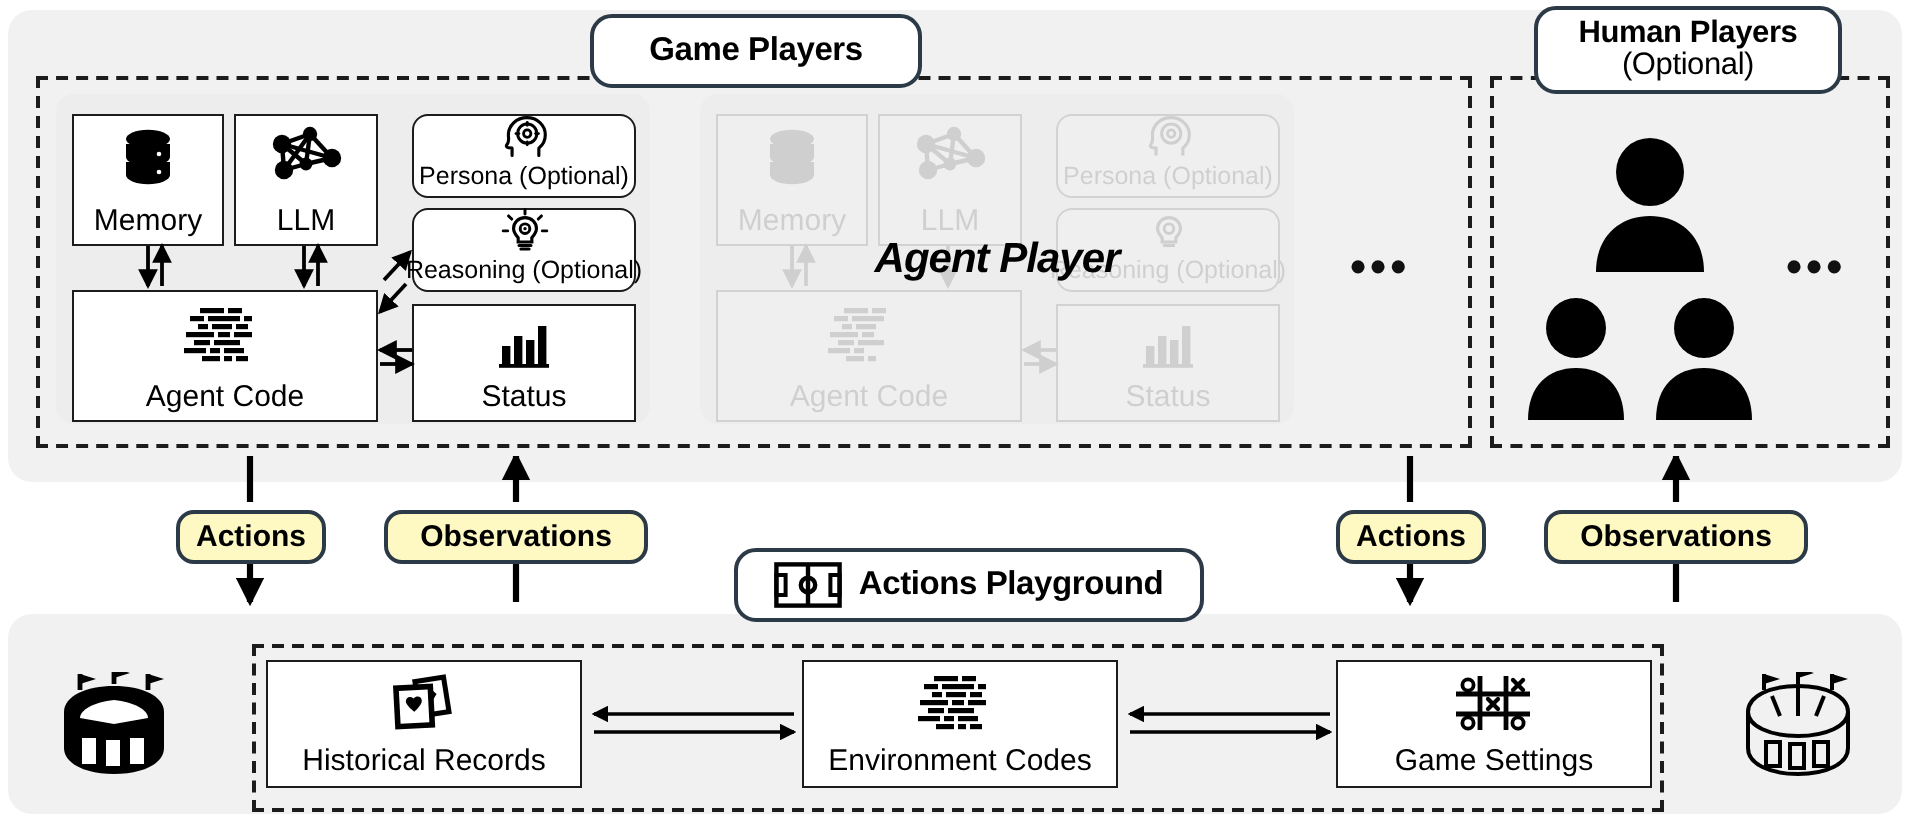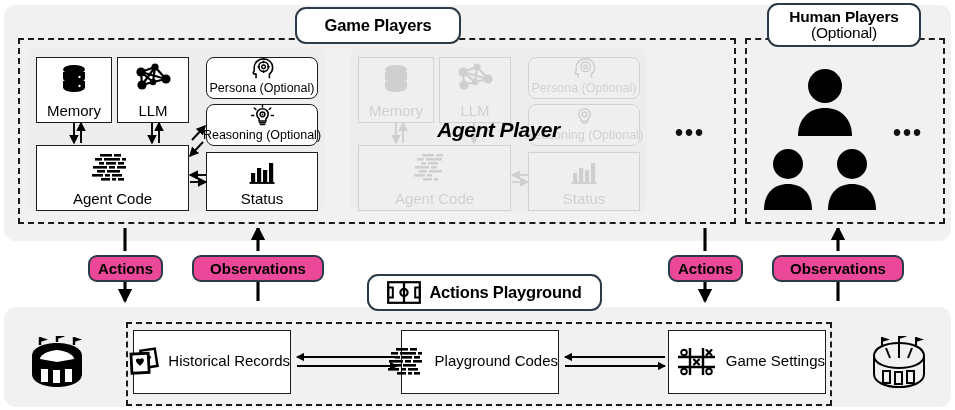--- a/index.html
+++ b/index.html
@@ -33,21 +33,21 @@
     box-sizing:border-box;
   }
   #pill-agent-players{left:295px;top:7px;width:166px;height:37px;font-size:16.5px;}
   #pill-human-players{left:767px;top:3px;width:154px;height:44px;font-size:15.5px;
     flex-direction:column;line-height:1.06;}
   #pill-human-players .sub{font-weight:normal;font-size:15.5px;text-align:center;}
   #pill-sandbox{left:367px;top:274px;width:235px;height:37px;font-size:16.5px;
     gap:8px;}
 
   .pill-small{
-    position:absolute;background:#ec4899;border:2px solid #2c3a48;border-radius:9px;
+    position:absolute;background:#fef9c3;border:2px solid #2c3a48;border-radius:9px;
     display:flex;align-items:center;justify-content:center;
     font-weight:bold;font-size:15px;box-sizing:border-box;
   }
 
   
   .agent-group{
     position:absolute;background:#ededed;border-radius:9px;
   }
   #agent-group-1{left:28px;top:47px;width:297px;height:165px;}
   #agent-group-2{left:350px;top:47px;width:297px;height:165px;}
@@ -71,21 +71,21 @@
   }
 
   .ellipsis{
     position:absolute;font-size:23px;font-weight:bold;letter-spacing:2px;
     color:#111;line-height:1;
   }
 
   
   .bbox{
     position:absolute;background:#fff;border:1.7px solid #1c1c1c;
-    display:flex;flex-direction:row;align-items:center;justify-content:flex-end;
+    display:flex;flex-direction:column;align-items:center;justify-content:flex-end;
     box-sizing:border-box;font-size:15px;
   }
   .bbox .lbl{padding-bottom:4px;white-space:nowrap;}
   .bbox .ico{flex:1;display:flex;align-items:center;justify-content:center;}
 
   svg{display:block;}
 </style>
 </head>
 <body>
 
@@ -481,21 +481,21 @@
           <rect x="20" y="18" width="13" height="2.6"></rect>
         <rect x="5" y="22" width="11" height="2.6"></rect>
           <rect x="18" y="22" width="5" height="2.6"></rect>
           <rect x="25" y="22" width="10" height="2.6"></rect>
         <rect x="14" y="26" width="9" height="2.6"></rect>
           <rect x="25" y="26" width="4" height="2.6"></rect>
           <rect x="31" y="26" width="6" height="2.6"></rect>
       </g>
     </svg>
   </div>
-  <div class="lbl">Playground Codes</div>
+  <div class="lbl">Environment Codes</div>
 </div>
 
 <div class="bbox" style="left:668px;top:330px;width:158px;height:64px;">
   <div class="ico">
     <svg width="42" height="32" viewBox="0 0 42 32">
       <g stroke="#000" stroke-width="2.4">
         <line x1="14" y1="2" x2="14" y2="29"></line>
         <line x1="27" y1="2" x2="27" y2="29"></line>
         <line x1="2" y1="11" x2="39" y2="11"></line>
         <line x1="2" y1="21" x2="39" y2="21"></line>

